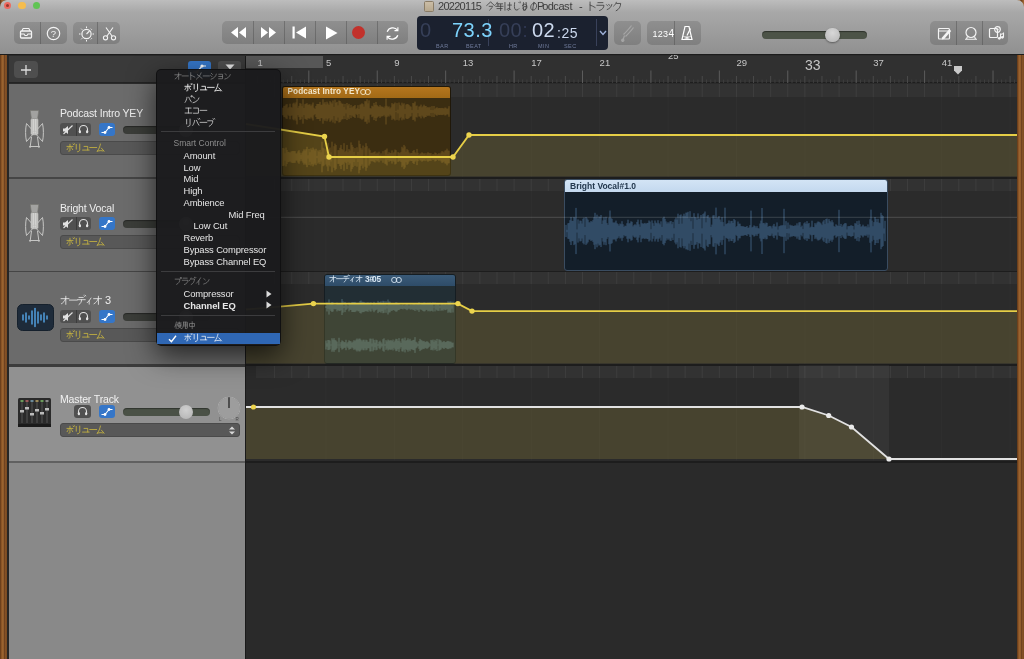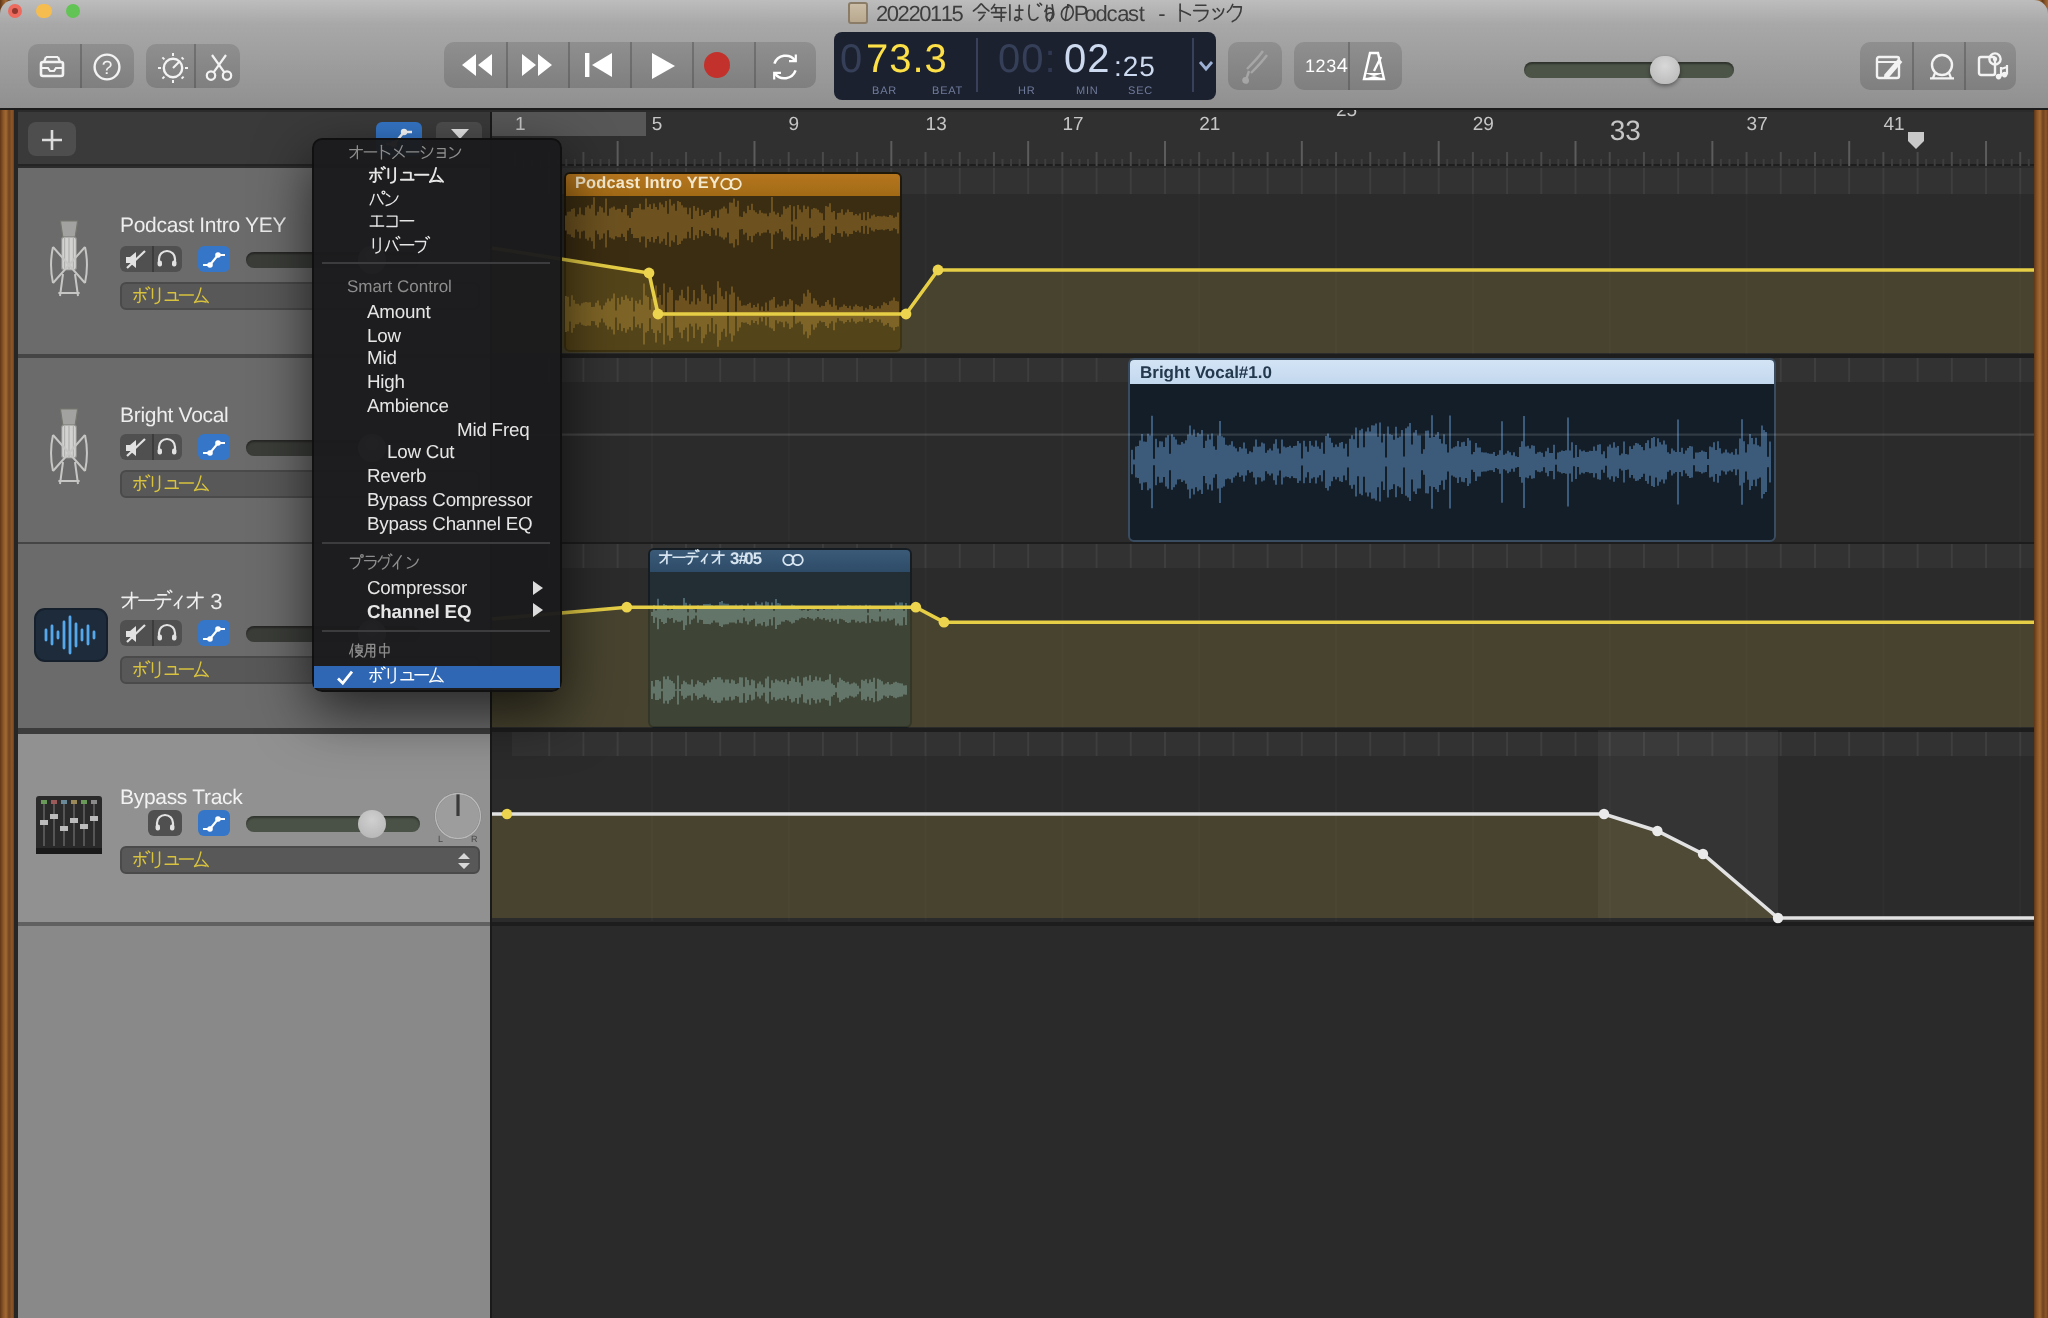--- a/index.html
+++ b/index.html
@@ -127,21 +127,21 @@
   </svg>
 <div class="ab" style="left:352px;top:26px;width:13px;height:13px;border-radius:50%;background:#c2312b;z-index:22"></div>
 <svg class="ab" style="left:384px;top:24.5px;z-index:22" width="17" height="17" viewBox="0 0 17 17" fill="none" stroke="#fff" stroke-width="1.25">
     <path d="M13.6,5.2 A6,6 0 0,0 3.2,6.8 M3.4,11.8 A6,6 0 0,0 13.8,10.2"></path>
     <path d="M13.9,2.2 L13.9,5.6 L10.5,5.6 M3.1,14.8 L3.1,11.4 L6.5,11.4" fill="none" stroke-width="1.1"></path>
   </svg>
 <div class="ab" style="left:416.5px;top:15.5px;width:191px;height:34px;background:#1b212f;border-radius:4px;z-index:21"></div>
 <div class="ab" style="left:488px;top:19px;width:1px;height:27px;background:#39415a;z-index:22"></div>
 <div class="ab" style="left:595.5px;top:19px;width:1px;height:27px;background:#39415a;z-index:22"></div>
 <div class="ab" style="left:420px;top:19px;font-size:20px;color:#363f58;z-index:22;letter-spacing:0.5px">0</div>
-<div class="ab" style="left:433px;top:19px;font-size:20px;color:#fde047;z-index:22;letter-spacing:0.5px">73.3</div>
+<div class="ab" style="left:452px;top:19px;font-size:20px;color:#7dd3fc;z-index:22;letter-spacing:0.5px">73.3</div>
 <div class="ab" style="left:499px;top:19px;font-size:20px;color:#363f58;z-index:22;letter-spacing:0.5px">00<span style="color:#2e3650">:</span></div>
 <div class="ab" style="left:532px;top:19px;font-size:20px;color:#ccd9ee;z-index:22;letter-spacing:0.5px">02</div>
 <div class="ab" style="left:557px;top:24.5px;font-size:14px;color:#ccd9ee;z-index:22;letter-spacing:0.5px">:25</div>
 <div style="position:absolute;font-size:5.5px;color:#707c9c;z-index:22;letter-spacing:0.4px;left:436px;top:42.5px">BAR</div>
 <div style="position:absolute;font-size:5.5px;color:#707c9c;z-index:22;letter-spacing:0.4px;left:466px;top:42.5px">BEAT</div>
 <div style="position:absolute;font-size:5.5px;color:#707c9c;z-index:22;letter-spacing:0.4px;left:509px;top:42.5px">HR</div>
 <div style="position:absolute;font-size:5.5px;color:#707c9c;z-index:22;letter-spacing:0.4px;left:538px;top:42.5px">MIN</div>
 <div style="position:absolute;font-size:5.5px;color:#707c9c;z-index:22;letter-spacing:0.4px;left:564px;top:42.5px">SEC</div>
 <svg class="ab" style="left:598.5px;top:29.5px;z-index:22" width="8" height="6" viewBox="0 0 8 6">
     <path d="M1,1 L4,4.5 L7,1" fill="none" stroke="#9db0d6" stroke-width="1.4"></path>
@@ -425,21 +425,21 @@
     </g>
 <g fill="#bbb">
       <rect x="2" y="12" width="4" height="2.5"></rect>
       <rect x="7" y="9" width="4" height="2.5"></rect>
       <rect x="12" y="15" width="4" height="2.5"></rect>
       <rect x="17" y="11" width="4" height="2.5"></rect>
       <rect x="22" y="14" width="4" height="2.5"></rect>
       <rect x="27" y="10" width="4" height="2.5"></rect>
     </g>
   </svg>
-<div class="ab" style="left:60px;top:393px;font-size:10.5px;color:#f2f2f2;z-index:5;letter-spacing:-0.15px">Bypass Track</div>
+<div class="ab" style="left:60px;top:393px;font-size:10.5px;color:#f2f2f2;z-index:5;letter-spacing:-0.15px">Master Track</div>
 <div class="ab" style="left:74px;top:404.5px;width:16.5px;height:13.5px;background:#505050;border-radius:3px;z-index:5"></div>
 <svg class="ab" style="left:76.5px;top:406px;z-index:6" width="11" height="11" viewBox="0 0 11 11" fill="none" stroke="#e2e2e2" stroke-width="1.1">
     <path d="M1.5,8 V5.5 A4,4 0 0,1 9.5,5.5 V8"></path>
     <rect x="0.8" y="6.3" width="2.2" height="3" rx="1" fill="#e2e2e2" stroke="none"></rect>
     <rect x="8" y="6.3" width="2.2" height="3" rx="1" fill="#e2e2e2" stroke="none"></rect>
   </svg>
 <div class="ab" style="left:99px;top:404.5px;width:15.5px;height:13.5px;background:#3576c8;border-radius:3px;z-index:5"></div>
 <svg class="ab" style="left:101px;top:407.5px;z-index:6" width="12" height="8" viewBox="0 0 12 8">
     <path d="M0.5,6.5 H4 L8,1.5 H11.5" fill="none" stroke="#fff" stroke-width="1.1"></path>
     <circle cx="4" cy="6.5" r="1.4" fill="#fff"></circle>

